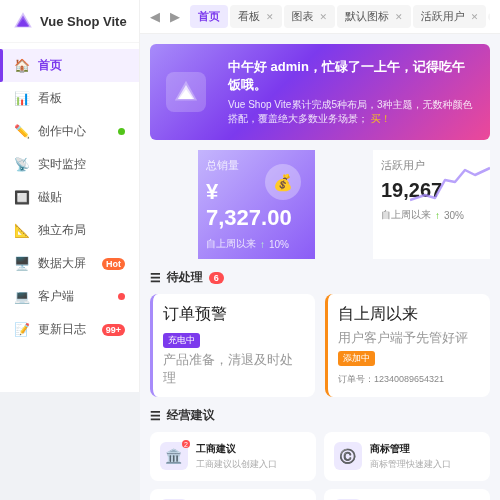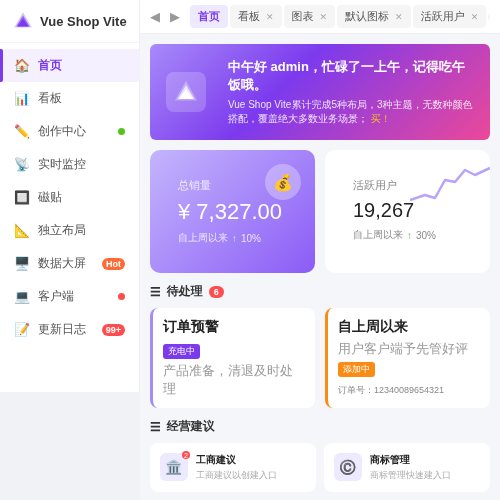--- a/index.html
+++ b/index.html
@@ -191,38 +191,39 @@
 
     
     .stats-row {
       display: grid;
       grid-template-columns: 1fr 1fr;
       gap: 10px;
       margin-bottom: 10px;
     }
     .stat-card {
       background: #fff;
-      border-radius: 10px;
-      padding: 28px;
+      border-radius: 0;
+      padding: 8px;
       position: relative;
       overflow: hidden;
+      margin-left: 48px;
     }
     .stat-card.purple {
       background: linear-gradient(135deg, #c4b5fd, #8b5cf6);
       color: #fff;
     }
     .stat-label {
       font-size: 11px;
       color: #888;
       margin-bottom: 6px;
     }
     .stat-card.purple .stat-label { color: rgba(255,255,255,0.8); }
     .stat-value {
       font-size: 20px;
-      font-weight: 400;
+      font-weight: 700;
       color: #222;
       margin-bottom: 6px;
     }
     .stat-card.purple .stat-value { color: #fff; font-size: 22px; }
     .stat-trend {
       font-size: 10px;
       color: #888;
       display: flex;
       align-items: center;
       gap: 4px;
@@ -275,22 +276,22 @@
       margin-bottom: 10px;
     }
     .pending-card {
       background: #fff;
       border-radius: 8px;
       padding: 10px;
       border-left: 3px solid #a78bfa;
     }
     .pending-card.orange { border-left-color: #fa8c16; }
     .pending-card-title {
-      font-size: 14px;
-      font-weight: 700;
+      font-size: 16px;
+      font-weight: 400;
       color: #222;
       margin-bottom: 4px;
     }
     .pending-tag {
       display: inline-block;
       padding: 1px 5px;
       border-radius: 3px;
       font-size: 9px;
       color: #fff;
       margin-right: 3px;

